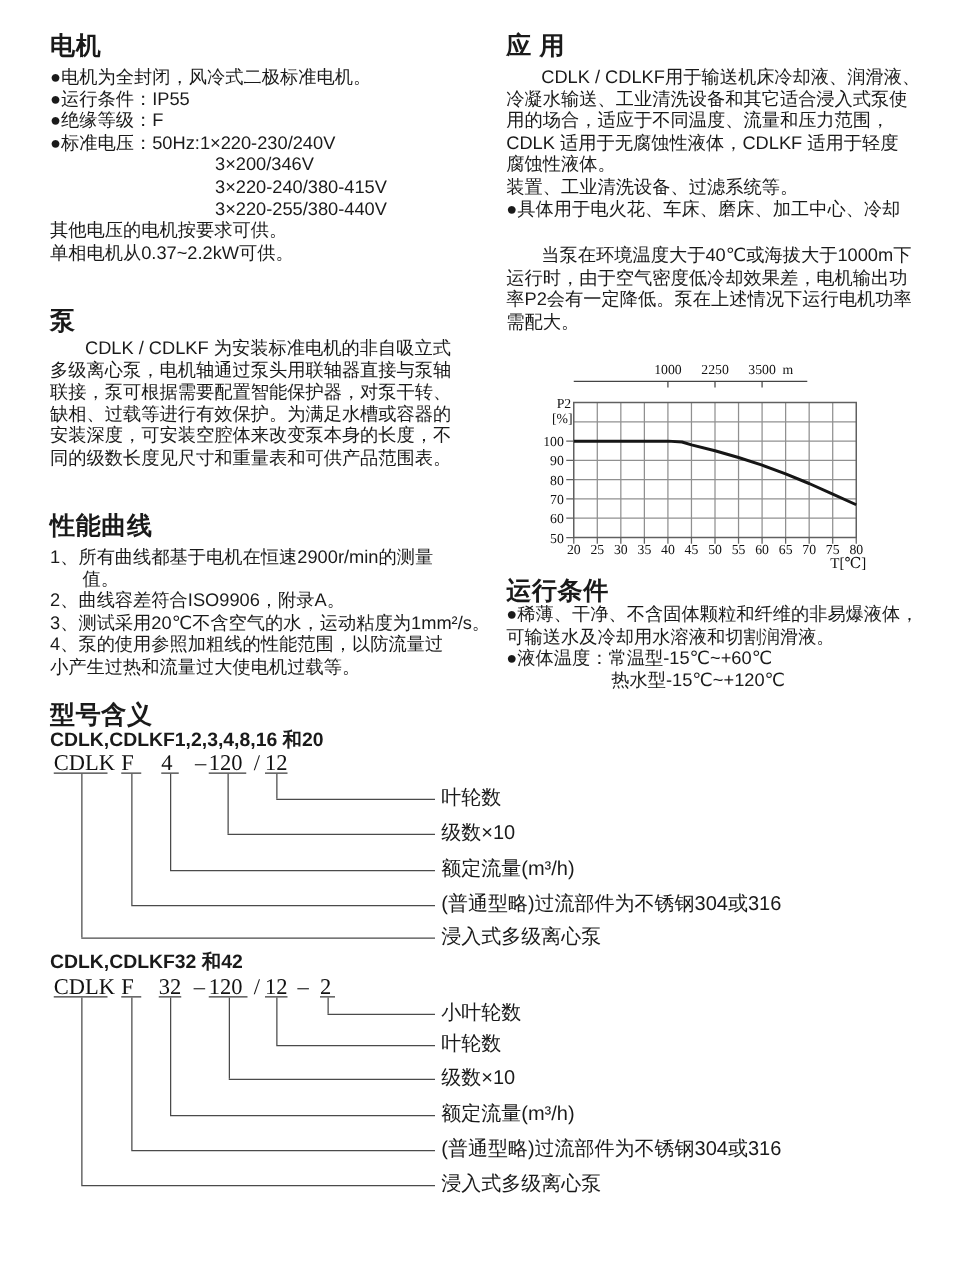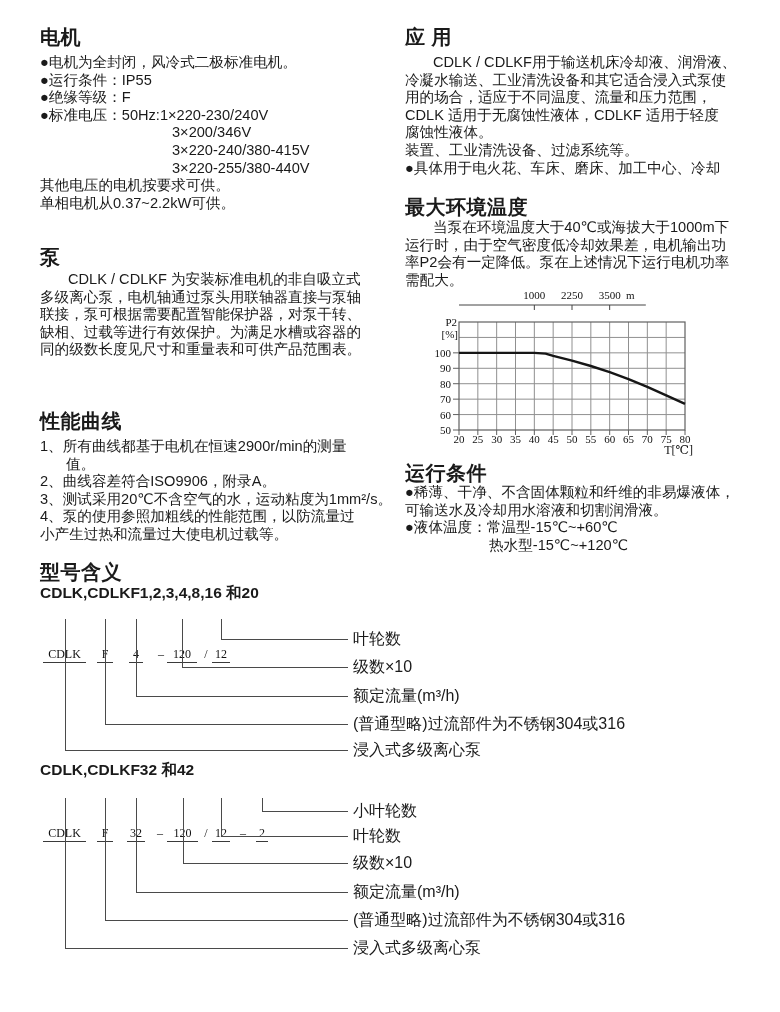--- a/index.html
+++ b/index.html
@@ -16,21 +16,21 @@
   .col-r { left:405px; width:360px; }
   h2 { font-size:20px; line-height:22px; font-weight:700; letter-spacing:0.5px; }
   .lines { margin-top:6px; }
   #sec-pump .lines { margin-top:3px; }
   #sec-maxtemp .lines { margin-top:1px; }
   #sec-operating .lines { margin-top:0; }
   .ln { font-size:14.6px; line-height:17.6px; white-space:nowrap; }
   #sec-model { height:410px; }
   .subhead { position:absolute; font-size:15.5px; font-weight:600; line-height:16px; white-space:nowrap; }
   .seg { position:absolute; font-family:"Liberation Serif","DejaVu Serif",serif;
-         font-size:12px; line-height:15px; text-align:center; color:#111;margin-top:44px; }
+         font-size:18px; line-height:15px; color:#111; }
   .seg.u { border-bottom:1.4px solid #3a3a3a; }
   .vline,.hline { position:absolute; background:#4a4a4a; }
   .vline { width:1px; }
   .hline { height:1px; }
   .dlabel { position:absolute; font-size:16px; line-height:18px; white-space:nowrap; }
   #derating-chart { position:absolute; left:405px; top:283px; }
   svg text { fill:#111; }
 </style>
 </head>
 <body>
@@ -50,20 +50,21 @@
     </div>
 </section>
 
 <section class="sec col-l" id="sec-pump" style="top:246px">
   <h2>泵</h2>
   <div class="lines">
       <div class="ln" style="padding-left: 28px;">CDLK / CDLKF 为安装标准电机的非自吸立式</div>
       <div class="ln">多级离心泵，电机轴通过泵头用联轴器直接与泵轴</div>
       <div class="ln">联接，泵可根据需要配置智能保护器，对泵干转、</div>
       <div class="ln">缺相、过载等进行有效保护。为满足水槽或容器的</div>
+      <div class="ln">安装深度，可安装空腔体来改变泵本身的长度，不</div>
       <div class="ln">同的级数长度见尺寸和重量表和可供产品范围表。</div>
     </div>
 </section>
 
 <section class="sec col-l" id="sec-curves" style="top:410px">
   <h2>性能曲线</h2>
   <div class="lines">
       <div class="ln">1、所有曲线都基于电机在恒速2900r/min的测量</div>
       <div class="ln" style="padding-left: 26px;">值。</div>
       <div class="ln">2、曲线容差符合ISO9906，附录A。</div>
@@ -136,21 +137,20 @@
       <div class="ln">冷凝水输送、工业清洗设备和其它适合浸入式泵使</div>
       <div class="ln">用的场合，适应于不同温度、流量和压力范围，</div>
       <div class="ln">CDLK 适用于无腐蚀性液体，CDLKF 适用于轻度</div>
       <div class="ln">腐蚀性液体。</div>
       <div class="ln">装置、工业清洗设备、过滤系统等。</div>
       <div class="ln">●具体用于电火花、车床、磨床、加工中心、冷却</div>
     </div>
 </section>
 
 <section class="sec col-r" id="sec-maxtemp" style="top:196px">
-  <h2>最大环境温度</h2>
   <div class="lines">
       <div class="ln" style="padding-left: 28px;">当泵在环境温度大于40℃或海拔大于1000m下</div>
       <div class="ln">运行时，由于空气密度低冷却效果差，电机输出功</div>
       <div class="ln">率P2会有一定降低。泵在上述情况下运行电机功率</div>
       <div class="ln">需配大。</div>
     </div>
 </section>
 
 <svg id="derating-chart" width="375" height="178">
     <line x1="72.83333333333333" x2="72.83333333333333" y1="39" y2="147" stroke="#909090" stroke-width="1"></line>

